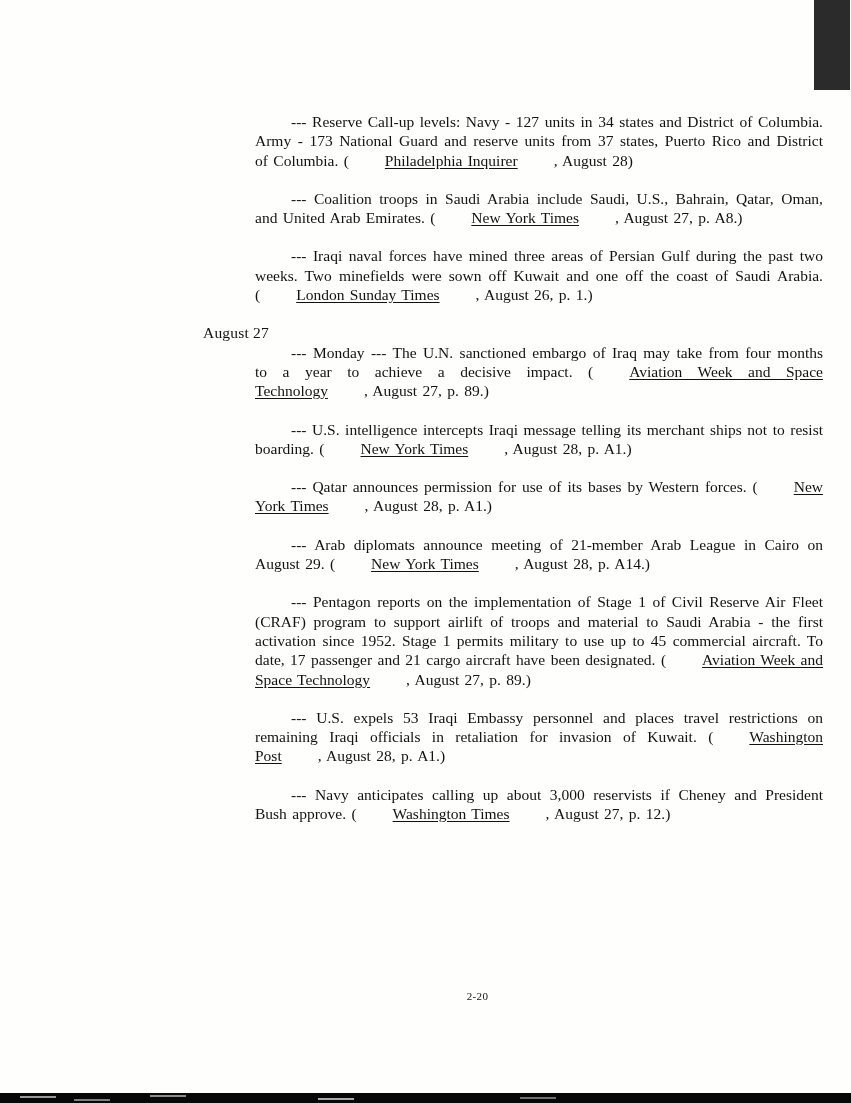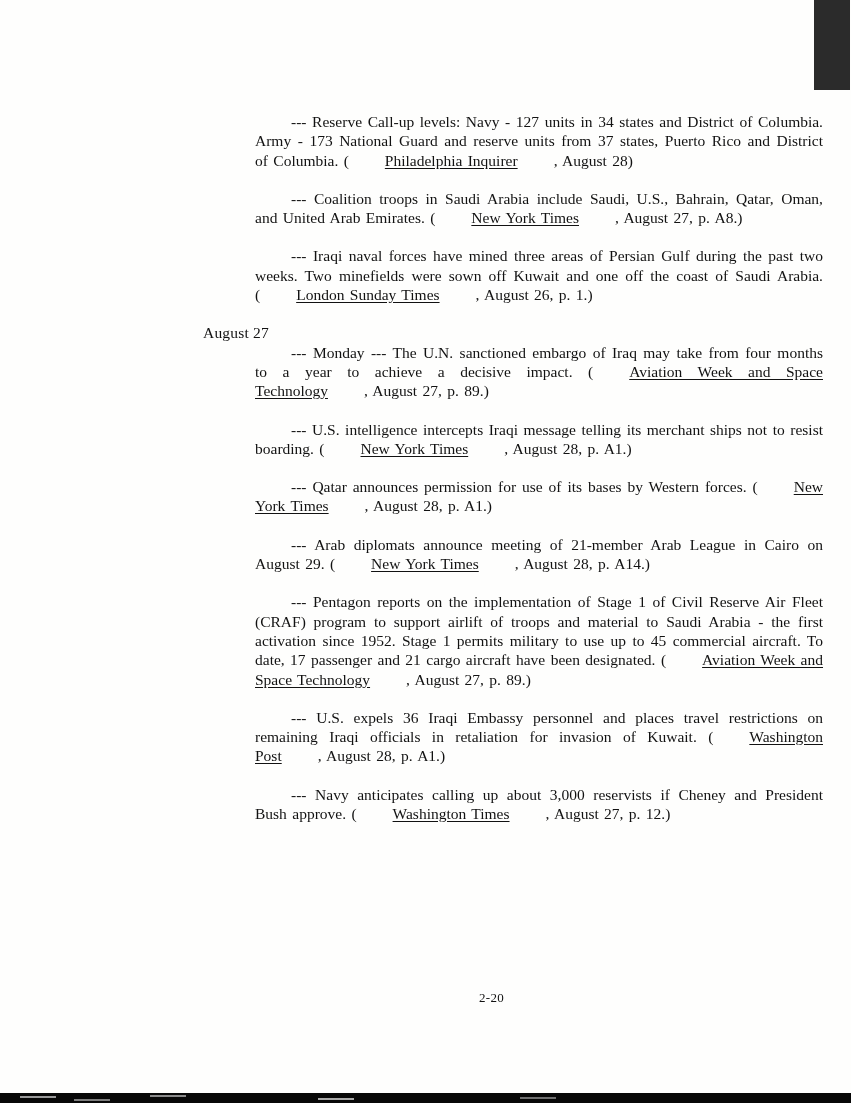--- a/index.html
+++ b/index.html
@@ -40,24 +40,24 @@
     margin: 5px 0 0 0;
     letter-spacing: 0.2px;
   }
   .cite {
     text-decoration: underline;
     text-underline-offset: 2px;
   }
   .footer {
     position: absolute;
     top: 990px;
-    left: 145px;
+    left: 131px;
     width: 657px;
     text-align: center;
-    font-size: 13px;
+    font-size: 11px;
     letter-spacing: 0.3px;
   }
   .edge-line-right {
     position: absolute;
     top: 0;
     right: 1px;
     width: 2px;
     height: 90px;
     background: #2b2b2b;
   }
@@ -84,21 +84,21 @@
   <div class="content">
       <p class="para"><span>--- Reserve Call-up levels:  Navy - 127 units in 34 states and District of Columbia. Army - 173 National Guard and reserve units from 37 states, Puerto Rico and District of Columbia. (</span><span class="cite">Philadelphia Inquirer</span><span>, August 28)</span></p>
       <p class="para"><span>--- Coalition troops in Saudi Arabia include Saudi, U.S., Bahrain, Qatar, Oman, and United Arab Emirates. (</span><span class="cite">New York Times</span><span>, August 27, p. A8.)</span></p>
       <p class="para"><span>--- Iraqi naval forces have mined three areas of Persian Gulf during the past two weeks. Two minefields were sown off Kuwait and one off the coast of Saudi Arabia. (</span><span class="cite">London Sunday Times</span><span>, August 26, p. 1.)</span></p>
       <div class="heading">August 27</div>
       <p class="para"><span>--- Monday --- The U.N. sanctioned embargo of Iraq may take from four months to a year to achieve a decisive impact. (</span><span class="cite">Aviation Week and Space Technology</span><span>, August 27, p. 89.)</span></p>
       <p class="para"><span>--- U.S. intelligence intercepts Iraqi message telling its merchant ships not to resist boarding. (</span><span class="cite">New York Times</span><span>, August 28, p. A1.)</span></p>
       <p class="para"><span>--- Qatar announces permission for use of its bases by Western forces. (</span><span class="cite">New York Times</span><span>, August 28, p. A1.)</span></p>
       <p class="para"><span>--- Arab diplomats announce meeting of 21-member Arab League in Cairo on August 29. (</span><span class="cite">New York Times</span><span>, August 28, p. A14.)</span></p>
       <p class="para"><span>--- Pentagon reports on the implementation of Stage 1 of Civil Reserve Air Fleet (CRAF) program to support airlift of troops and material to Saudi Arabia - the first activation since 1952.  Stage 1 permits military to use up to 45 commercial aircraft. To date, 17 passenger and 21 cargo aircraft have been designated. (</span><span class="cite">Aviation Week and Space Technology</span><span>, August 27, p. 89.)</span></p>
-      <p class="para"><span>--- U.S. expels 36 Iraqi Embassy personnel and places travel restrictions on remaining Iraqi officials in retaliation for invasion of Kuwait. (</span><span class="cite">Washington Post</span><span>, August 28, p. A1.)</span></p>
+      <p class="para"><span>--- U.S. expels 53 Iraqi Embassy personnel and places travel restrictions on remaining Iraqi officials in retaliation for invasion of Kuwait. (</span><span class="cite">Washington Post</span><span>, August 28, p. A1.)</span></p>
       <p class="para"><span>--- Navy anticipates calling up about 3,000 reservists if Cheney and President Bush approve. (</span><span class="cite">Washington Times</span><span>, August 27, p. 12.)</span></p>
     </div>
 
   <div class="footer">2-20</div>
 
   <div class="edge-line-right"></div>
 
   <div class="bottom-band">
     <div class="speck s1"></div>
     <div class="speck s2"></div>

